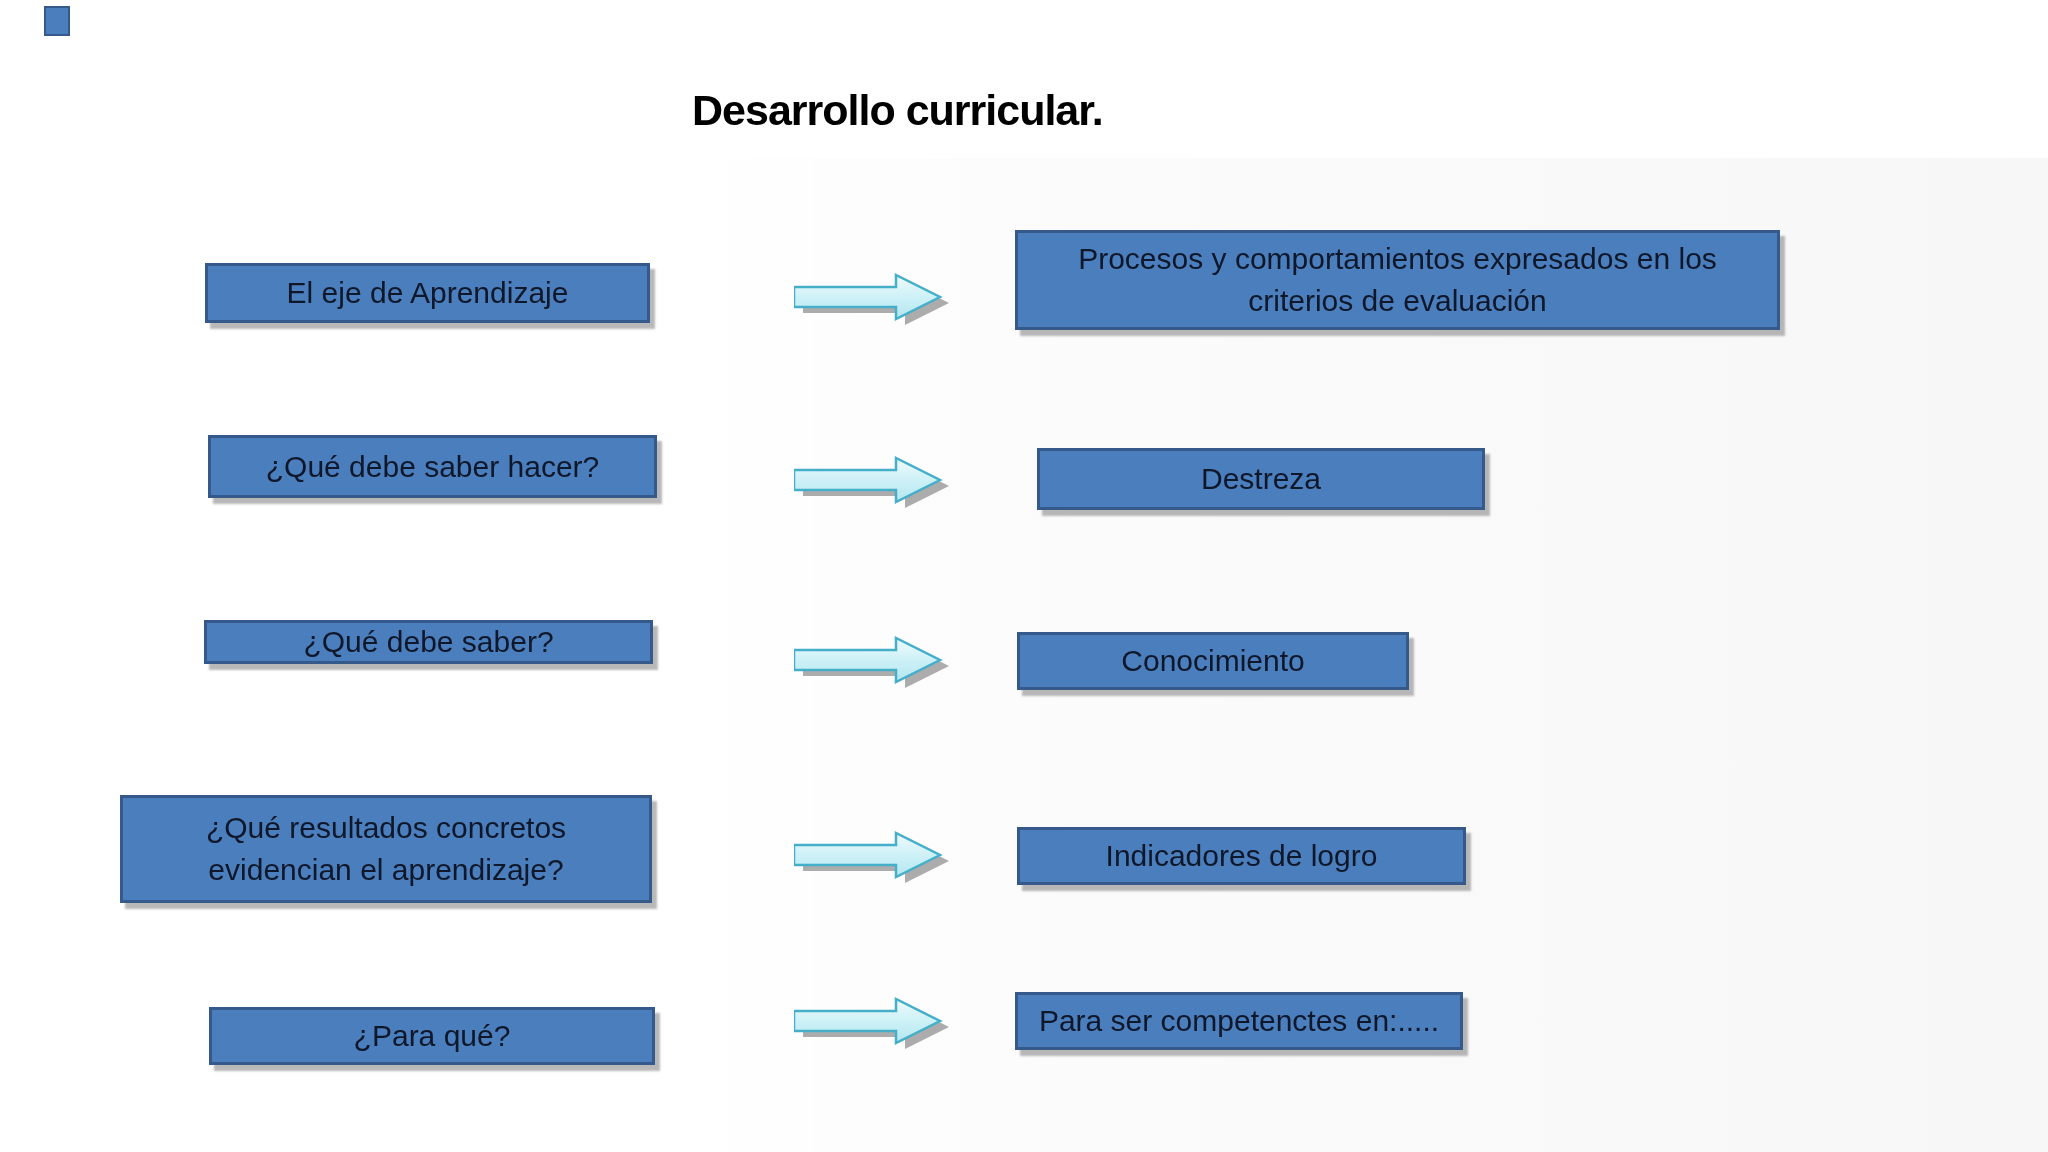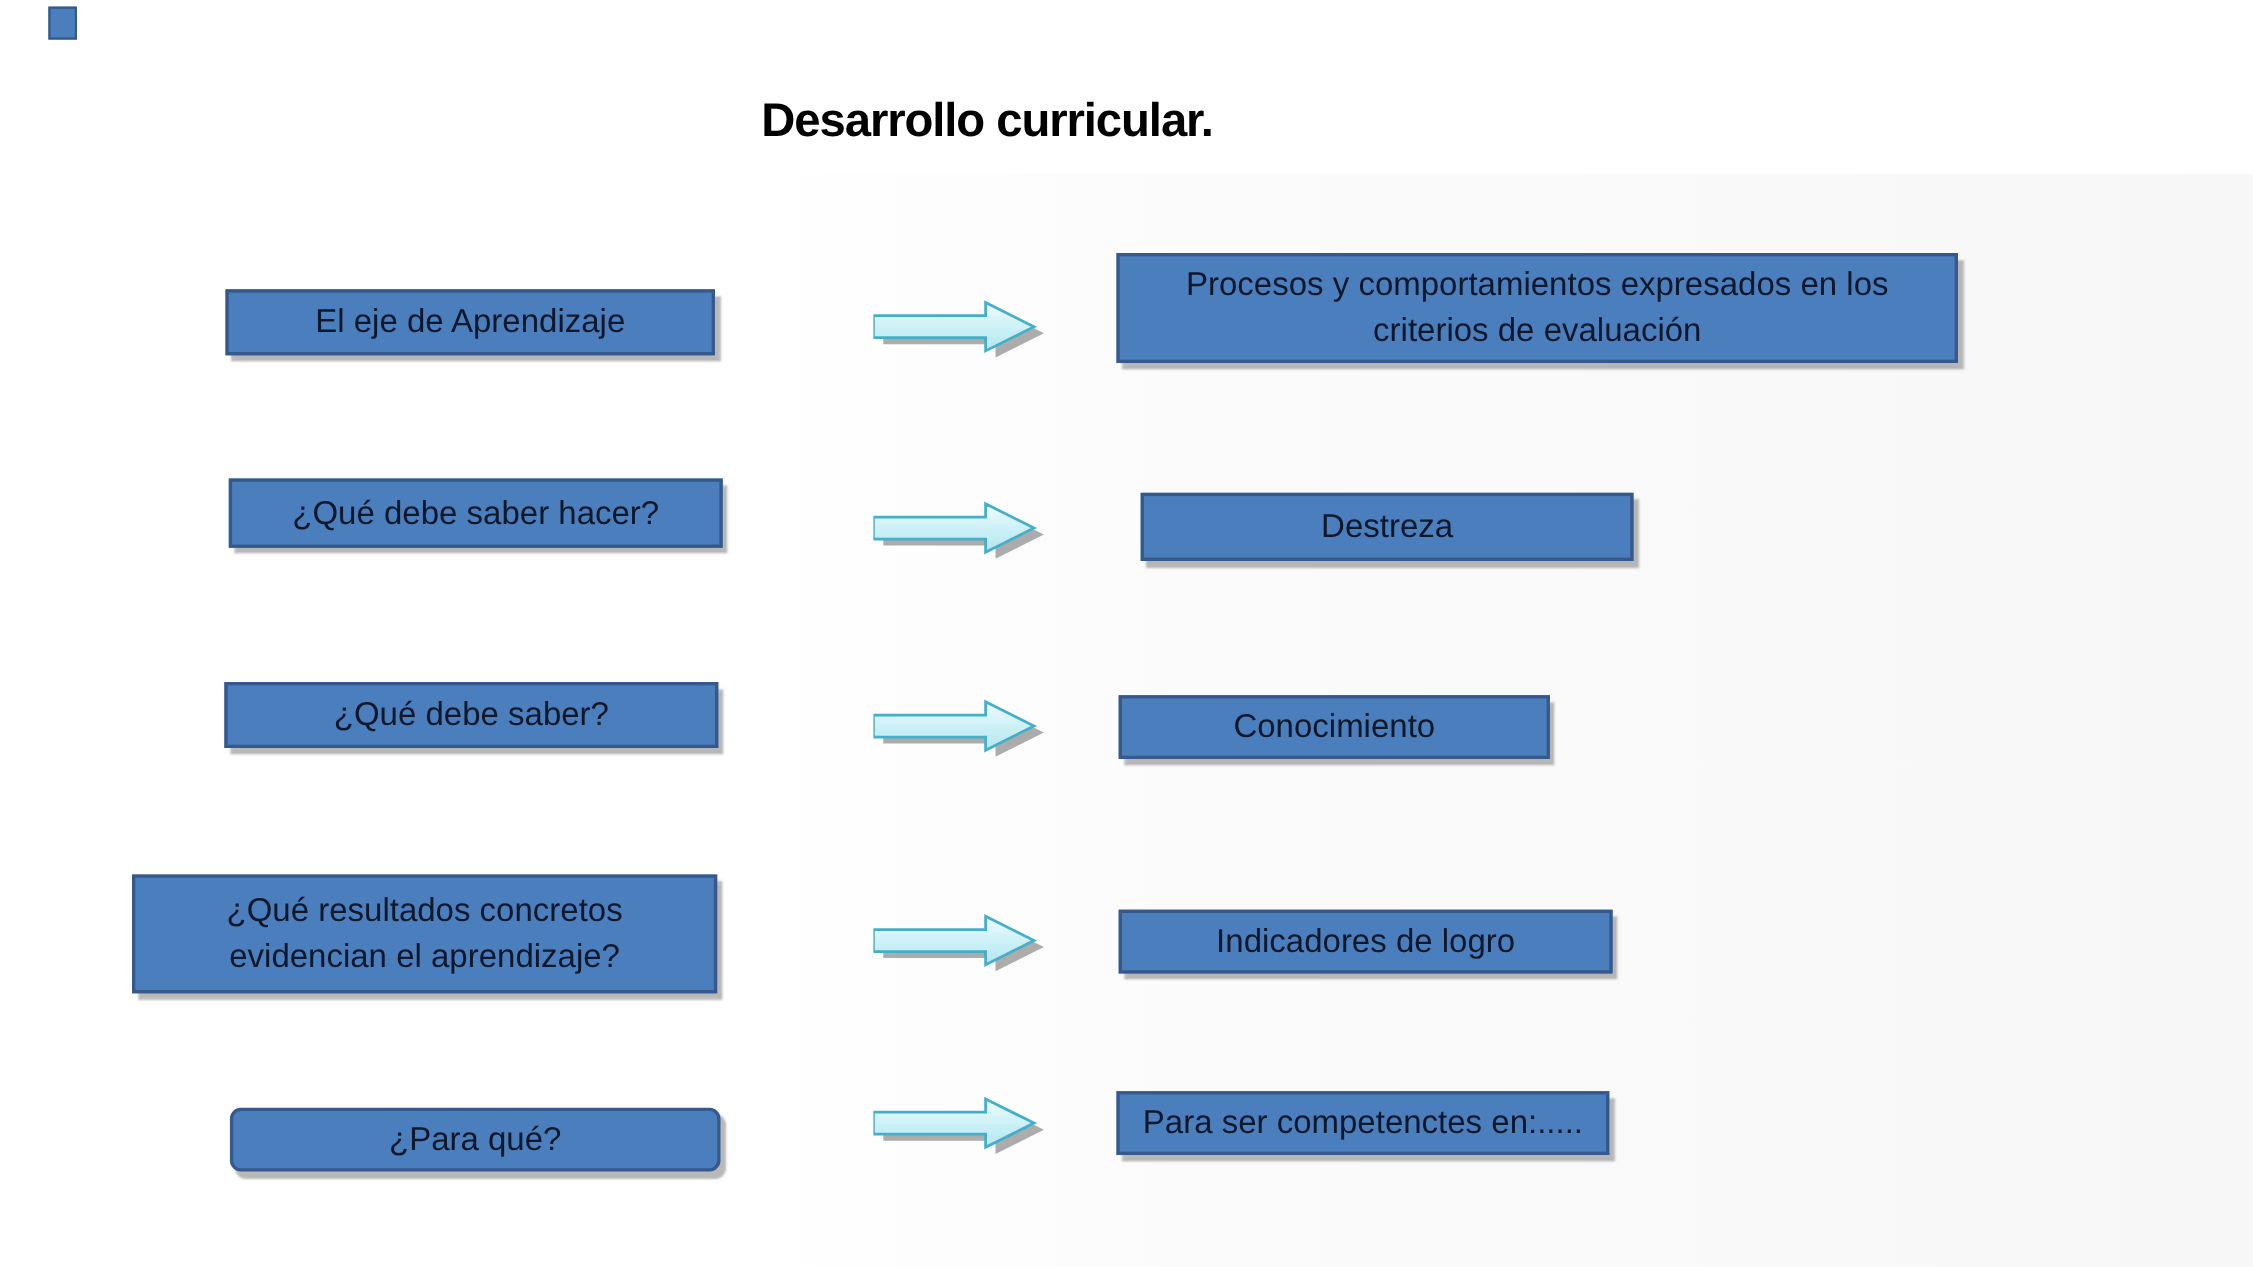--- a/index.html
+++ b/index.html
@@ -60,32 +60,32 @@
 </svg>
 <div class="box big" style="left:1015px;top:230px;width:765px;height:100px;">Procesos y comportamientos expresados en los criterios de evaluación</div>
 
 <div class="box" style="left:208px;top:435px;width:449px;height:63px;">¿Qué debe saber hacer?</div>
 <svg class="arrow-svg" style="left:794px;top:455px;" viewBox="0 0 160 58">
   <polygon points="9,21 111,21 111,9 155,31 111,53 111,41 9,41" fill="#9E9E9E" opacity="0.85"></polygon>
   <polygon points="0,15 102,15 102,3 146,25 102,47 102,35 0,35" fill="url(#arrowGrad)" stroke="#45AFC9" stroke-width="2.5"></polygon>
 </svg>
 <div class="box" style="left:1017px;top:448px;width:448px;height:62px;margin-left:20px;">Destreza</div>
 
-<div class="box" style="left:204px;top:620px;width:449px;height:60px;">¿Qué debe saber?</div>
+<div class="box" style="left:204px;top:620px;width:449px;height:44px;">¿Qué debe saber?</div>
 <svg class="arrow-svg" style="left:794px;top:635px;" viewBox="0 0 160 58">
   <polygon points="9,21 111,21 111,9 155,31 111,53 111,41 9,41" fill="#9E9E9E" opacity="0.85"></polygon>
   <polygon points="0,15 102,15 102,3 146,25 102,47 102,35 0,35" fill="url(#arrowGrad)" stroke="#45AFC9" stroke-width="2.5"></polygon>
 </svg>
 <div class="box" style="left:1017px;top:632px;width:392px;height:58px;">Conocimiento</div>
 
 <div class="box big" style="left:120px;top:795px;width:532px;height:108px;">¿Qué resultados concretos evidencian el aprendizaje?</div>
 <svg class="arrow-svg" style="left:794px;top:830px;" viewBox="0 0 160 58">
   <polygon points="9,21 111,21 111,9 155,31 111,53 111,41 9,41" fill="#9E9E9E" opacity="0.85"></polygon>
   <polygon points="0,15 102,15 102,3 146,25 102,47 102,35 0,35" fill="url(#arrowGrad)" stroke="#45AFC9" stroke-width="2.5"></polygon>
 </svg>
 <div class="box" style="left:1017px;top:827px;width:449px;height:58px;">Indicadores de logro</div>
 
-<div class="box" style="left:209px;top:1007px;width:446px;height:58px;border-radius:10px;">¿Para qué?</div>
+<div class="box" style="left:209px;top:1007px;width:446px;height:58px;">¿Para qué?</div>
 <svg class="arrow-svg" style="left:794px;top:996px;" viewBox="0 0 160 58">
   <polygon points="9,21 111,21 111,9 155,31 111,53 111,41 9,41" fill="#9E9E9E" opacity="0.85"></polygon>
   <polygon points="0,15 102,15 102,3 146,25 102,47 102,35 0,35" fill="url(#arrowGrad)" stroke="#45AFC9" stroke-width="2.5"></polygon>
 </svg>
 <div class="box" style="left:1015px;top:992px;width:448px;height:58px;">Para ser competenctes en:.....</div>
 
 </body></html>

